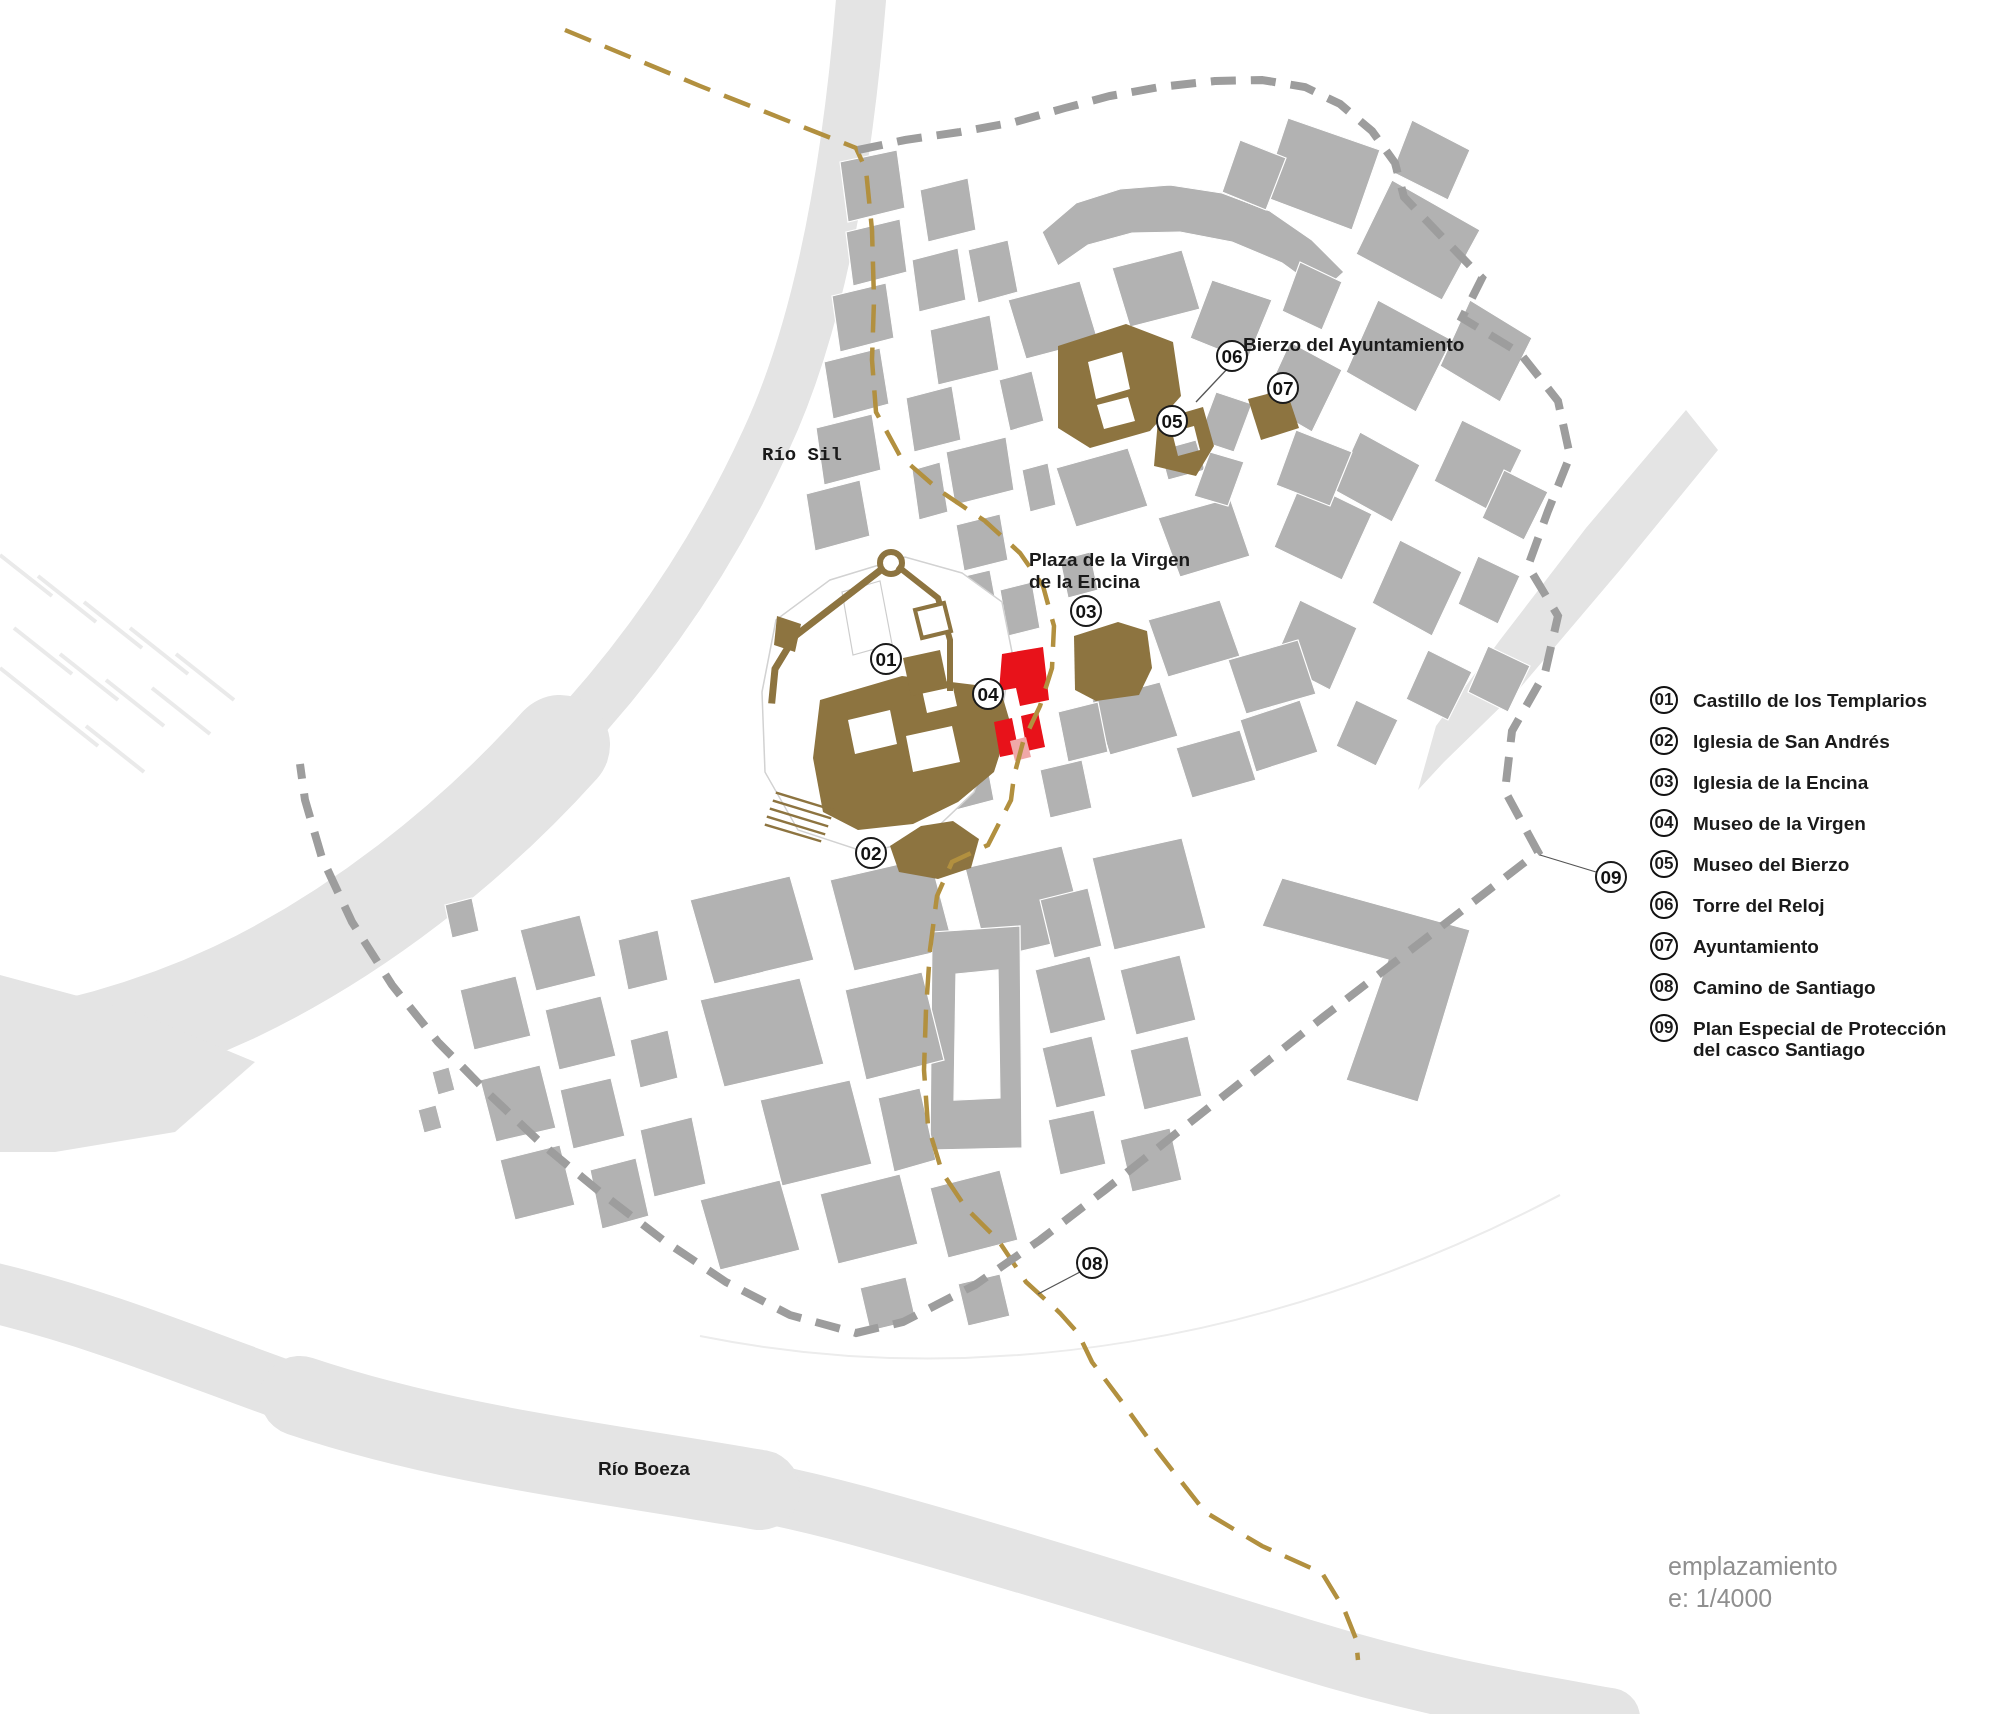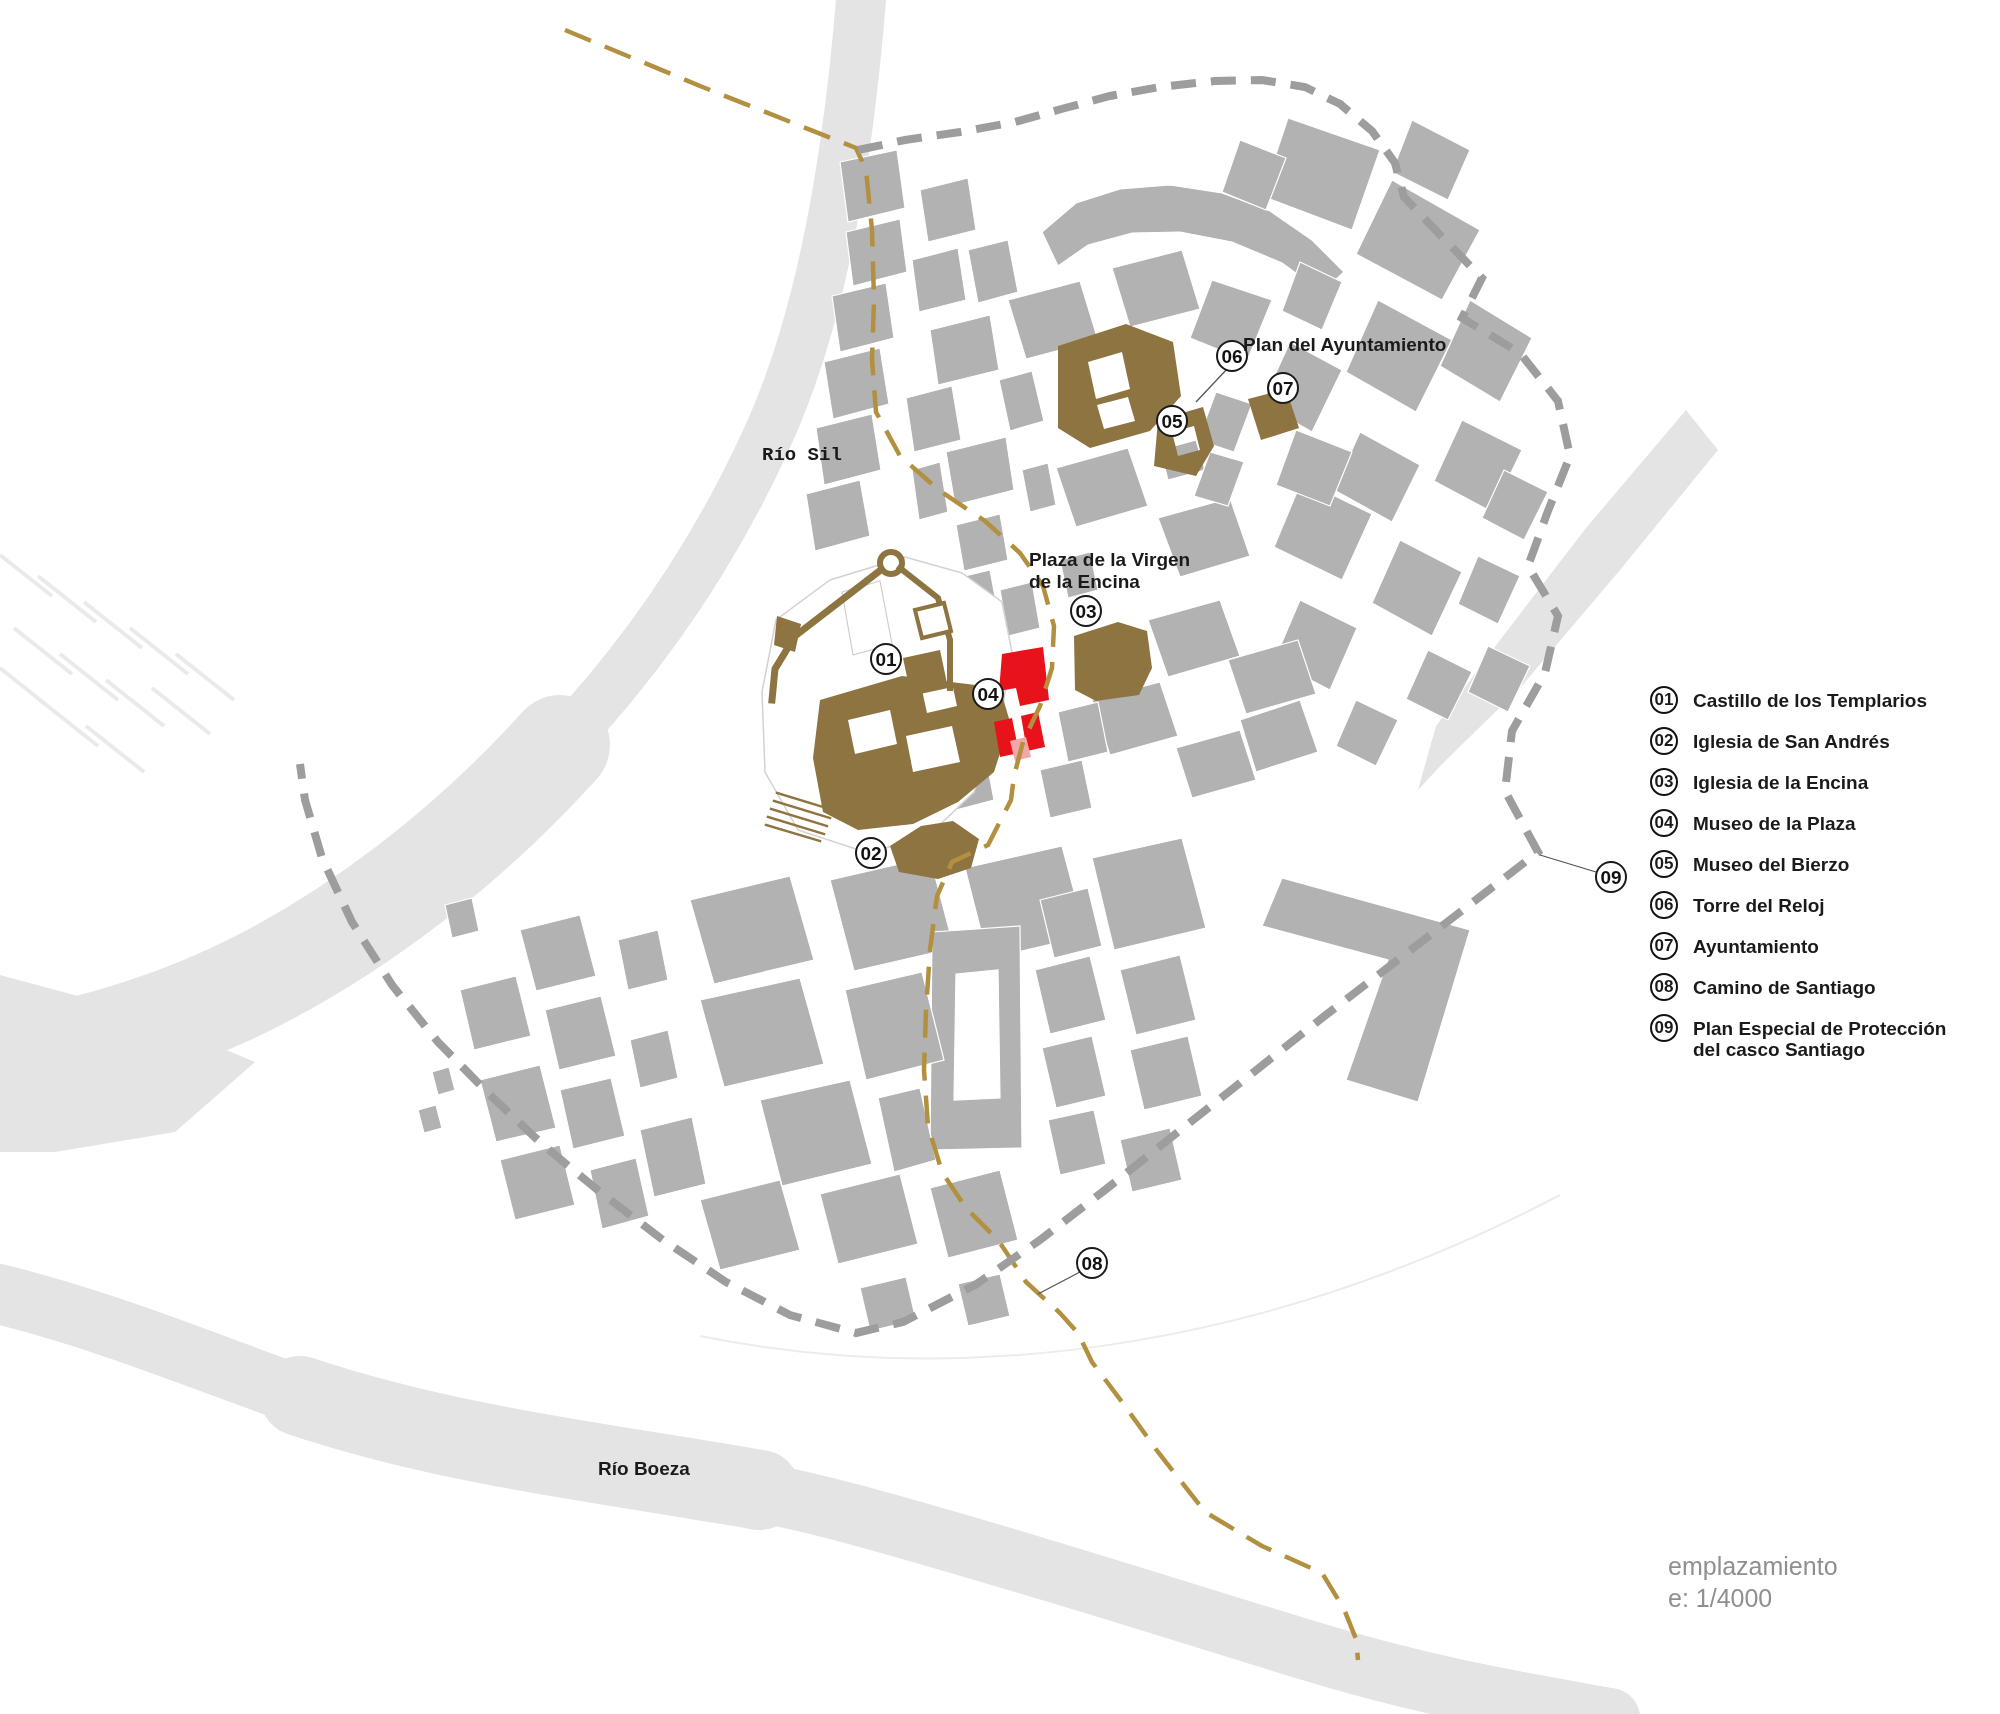--- a/index.html
+++ b/index.html
@@ -256,42 +256,42 @@
     <text class="badge-num" x="1092" y="1270">08</text>
   </g>
   <g>
     <circle class="badge-circle" cx="1611" cy="877" r="15"></circle>
     <text class="badge-num" x="1611" y="884">09</text>
   </g>
 </svg>
 
   <div class="map-label" style="left:762px;top:444px;font-family:Liberation Mono, monospace;">Río Sil</div>
   <div class="map-label" style="left:598px;top:1458px;">Río Boeza</div>
-  <div class="map-label" style="left:1243px;top:334px;">Plan del Ayuntamiento</div>
+  <div class="map-label" style="left:1243px;top:334px;">Bierzo del Ayuntamiento</div>
   <div class="map-label" style="left:995px;top:549px;margin-left:34px;">
     <div>Plaza de la Virgen</div>
     <div>de la Encina</div>
   </div>
 
   <div id="legend">
     <div class="legend-row">
       <div class="legend-badge">01</div>
       <div class="legend-text">Castillo de los Templarios</div>
     </div>
     <div class="legend-row">
       <div class="legend-badge">02</div>
       <div class="legend-text">Iglesia de San Andrés</div>
     </div>
     <div class="legend-row">
       <div class="legend-badge">03</div>
       <div class="legend-text">Iglesia de la Encina</div>
     </div>
     <div class="legend-row">
       <div class="legend-badge">04</div>
-      <div class="legend-text">Museo de la Plaza</div>
+      <div class="legend-text">Museo de la Virgen</div>
     </div>
     <div class="legend-row">
       <div class="legend-badge">05</div>
       <div class="legend-text">Museo del Bierzo</div>
     </div>
     <div class="legend-row">
       <div class="legend-badge">06</div>
       <div class="legend-text">Torre del Reloj</div>
     </div>
     <div class="legend-row">

